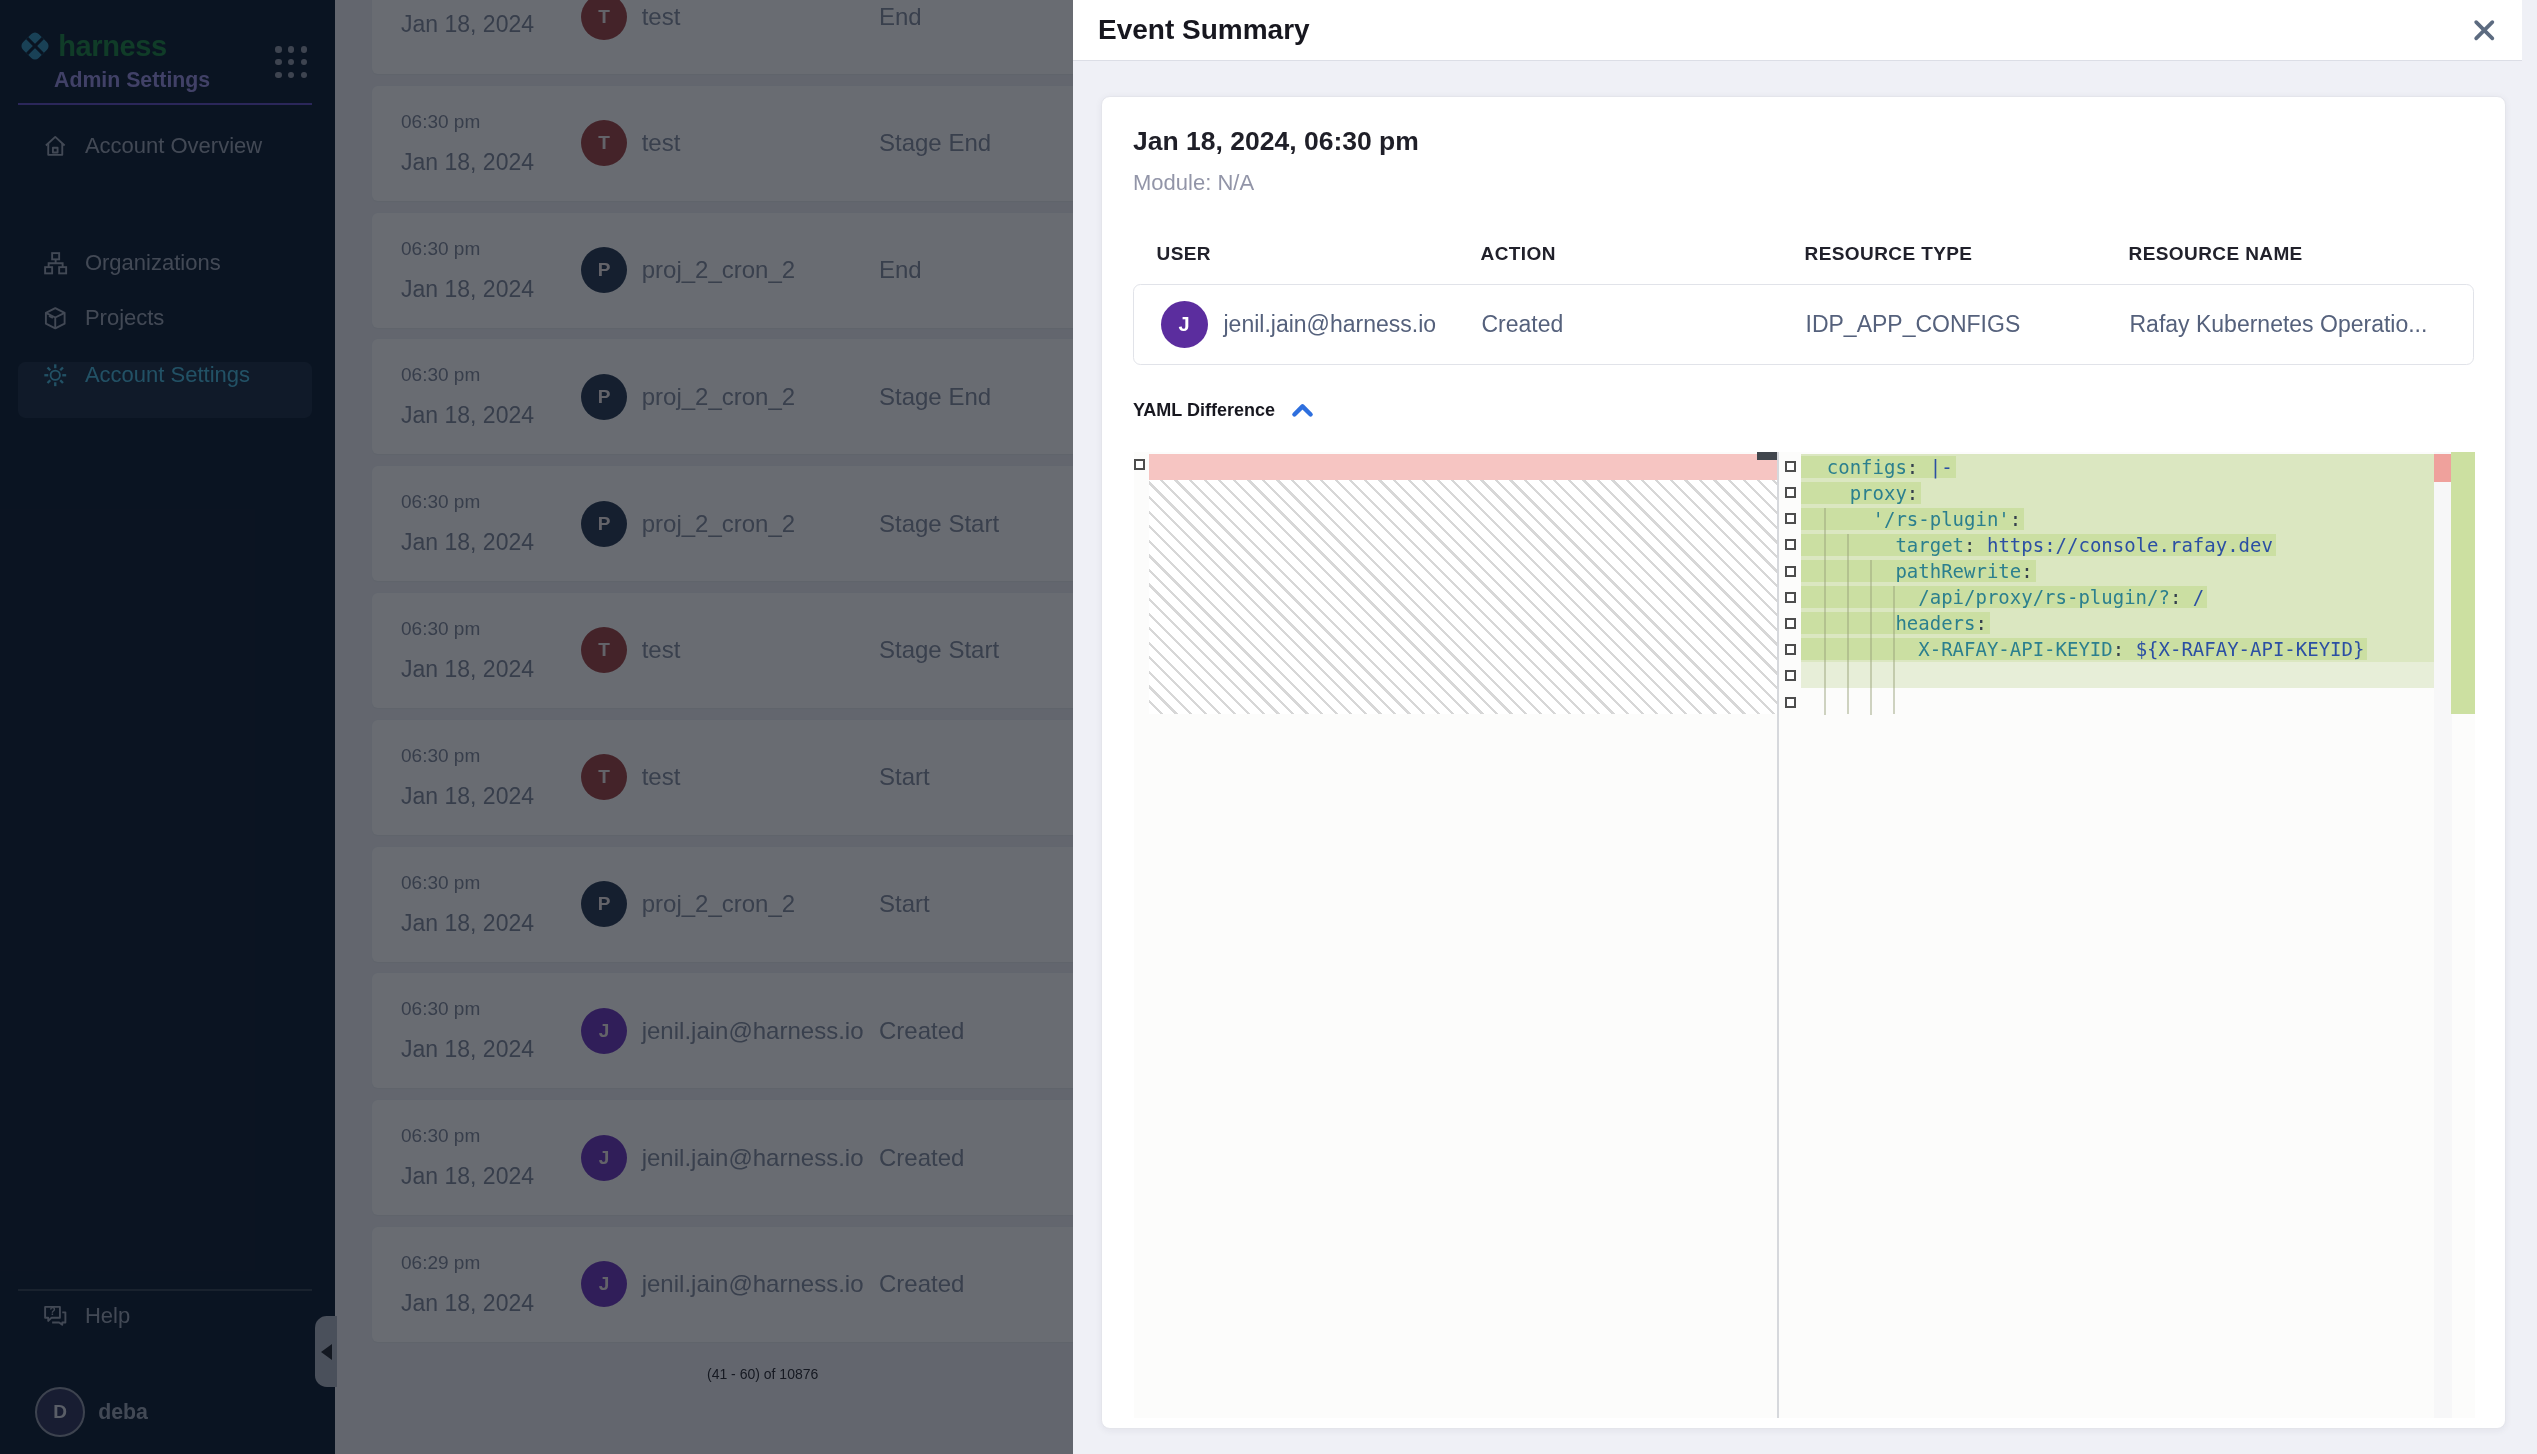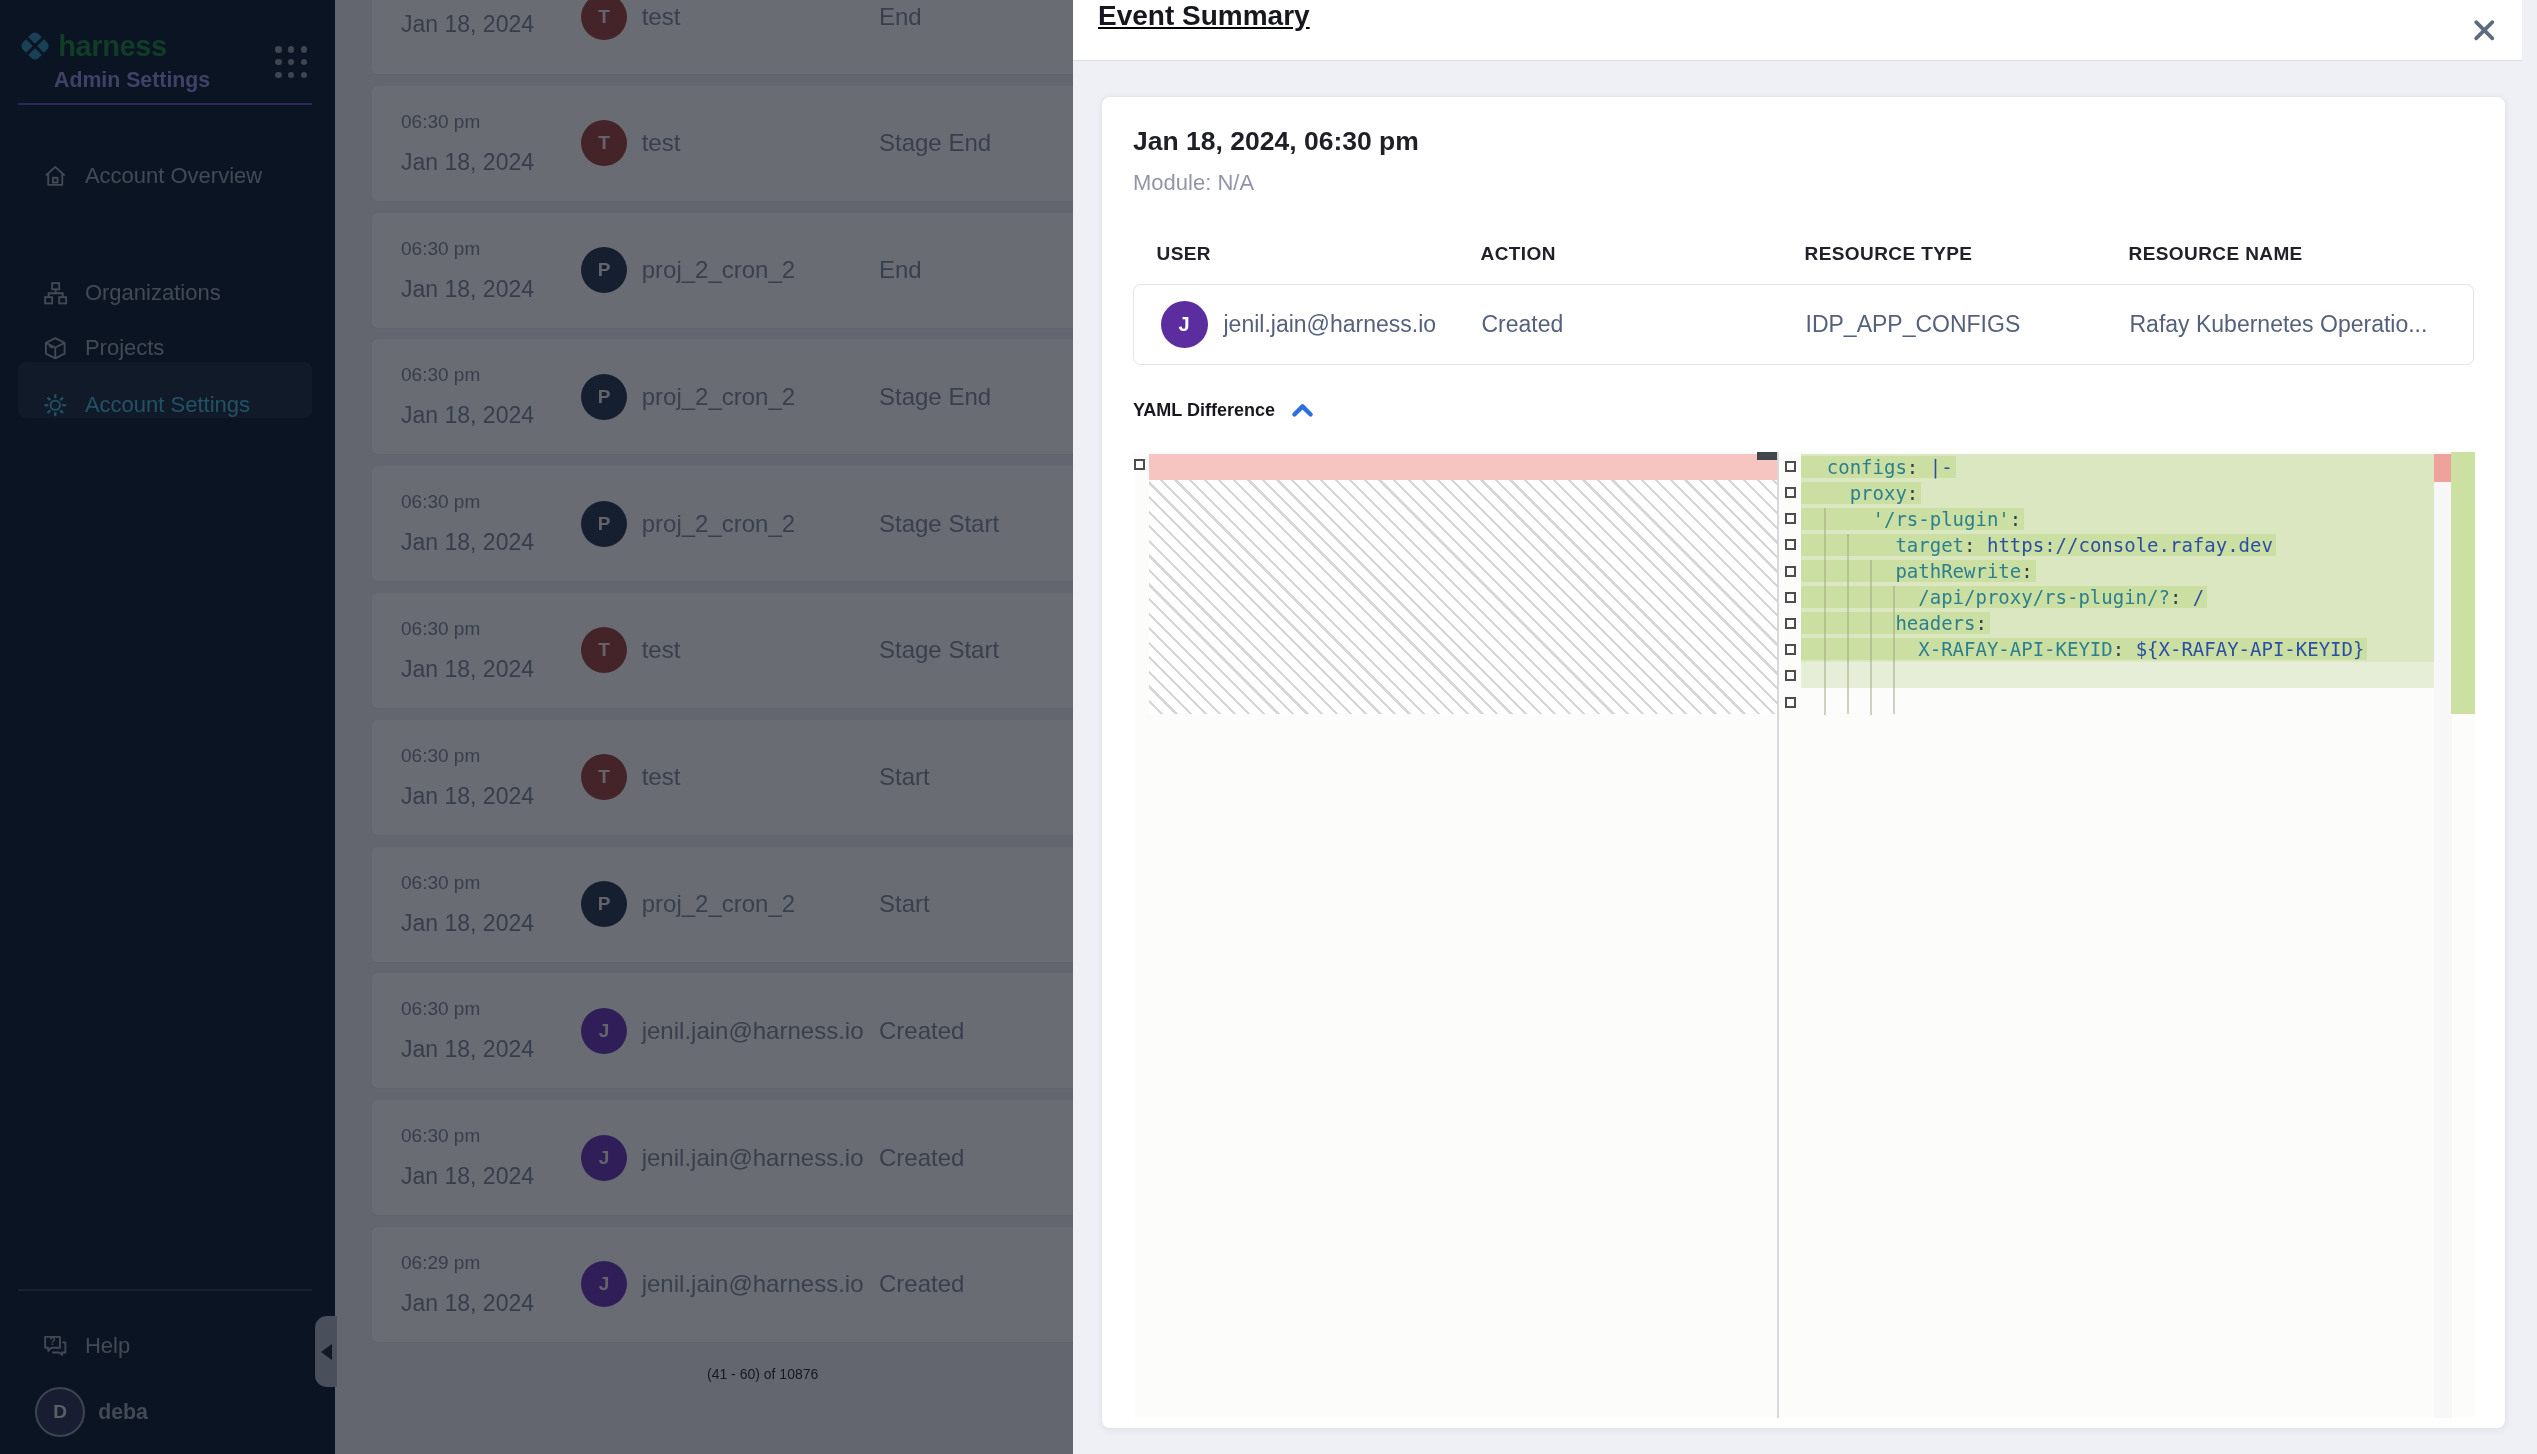--- a/index.html
+++ b/index.html
@@ -10,21 +10,21 @@
   .sidebar{position:absolute;left:0;top:0;width:335px;height:1454px;background:#07182d;z-index:1;}
   .brand-row{position:absolute;left:18.4px;top:29px;display:flex;align-items:center;}
   .brand-logo{width:34px;height:34px;}
   .brand-text{margin-left:5.9px;font-size:29px;font-weight:700;color:#15803d;letter-spacing:-0.4px;}
   .module-label{position:absolute;left:54px;top:68px;font-size:21.3px;font-weight:700;color:#958ee2;}
   .grid-icon{position:absolute;left:275px;top:46px;width:34px;height:34px;display:grid;
              grid-template-columns:repeat(3,1fr);gap:4.4px;cursor:pointer;}
   .grid-icon span{width:6.6px;height:6.6px;border-radius:50%;background:#8e97a6;}
   .sb-divider{position:absolute;left:18.4px;width:294px;height:2.2px;background:#5d4bc0;border:none;margin:0;}
   .sb-divider.bottom{background:rgba(255,255,255,.16);height:1.5px;}
-  .nav-item{position:absolute;left:18.4px;width:294px;height:56px;display:flex;align-items:flex-end;
+  .nav-item{position:absolute;left:18.4px;width:294px;height:56px;display:flex;align-items:flex-start;
             color:#9aa3b3;font-size:22px;border-radius:7.4px;cursor:pointer;}
   .nav-item .nav-ic{width:26.5px;height:26.5px;margin-left:24px;margin-right:16px;flex:0 0 auto;}
   .nav-item.active{background:rgba(102,132,163,.16);color:#45b9de;}
   .user-chip{position:absolute;left:35px;top:1387px;display:flex;align-items:center;cursor:pointer;}
   .user-avatar{width:46px;height:46px;border-radius:50%;background:#2c3157;border:2.2px solid #8d94a4;
                display:flex;align-items:center;justify-content:center;color:#d7dae2;font-size:19px;font-weight:700;}
   .user-name{margin-left:13.2px;color:#9aa3b3;font-size:21.3px;font-weight:700;}
   .collapse-tab{position:absolute;left:315px;top:1316px;width:22px;height:71px;background:#aeb6c2;
                 border-radius:11.8px 0 0 11.8px;cursor:pointer;display:flex;align-items:center;justify-content:center;z-index:2;}
   .collapse-tri{width:0;height:0;border-top:8.8px solid transparent;border-bottom:8.8px solid transparent;
@@ -53,21 +53,21 @@
   .pager-prev .arrow{margin-right:8.8px;font-size:23.6px;}
   .pager-page{color:#0278d5;font-size:22px;padding:0 20.6px;height:100%;display:flex;align-items:center;
               border-left:1.5px solid #e8eaf0;cursor:pointer;}
 
   
   .overlay{position:absolute;inset:0;background:rgba(13,18,28,.62);z-index:5;}
 
   
   .modal{position:absolute;left:1073px;top:0;width:1465px;height:1454px;background:#eff0f6;z-index:10;}
   .modal-header{position:absolute;left:0;top:0;right:16px;height:60px;background:#ffffff;
-                border-bottom:1.5px solid #dcdee6;display:flex;align-items:flex-start;text-decoration:underline;}
+                border-bottom:1.5px solid #dcdee6;display:flex;align-items:center;}
   .modal-title{margin-left:25px;font-size:28px;font-weight:700;color:#17171f;}
   .modal-close{position:absolute;right:19px;top:11.8px;width:37px;height:37px;display:flex;
                align-items:center;justify-content:center;cursor:pointer;}
   .card{position:absolute;left:28px;top:96px;width:1403px;height:1331px;background:#ffffff;
         border:0.7px solid #e4e5eb;border-radius:8.8px;box-shadow:0 1.5px 7.4px rgba(40,41,61,.06);}
   .card-datetime{margin:29px 29px 0 31px;font-size:26.5px;font-weight:700;color:#1f1f28;}
   .card-module{margin:13.2px 29px 0 31px;font-size:22px;color:#9295a8;}
   .ev-headers{margin:47px 31px 0 31px;padding-left:23.6px;display:grid;
               grid-template-columns:324px 324px 324px auto;font-size:19px;font-weight:700;
               color:#21212b;letter-spacing:0.4px;}

